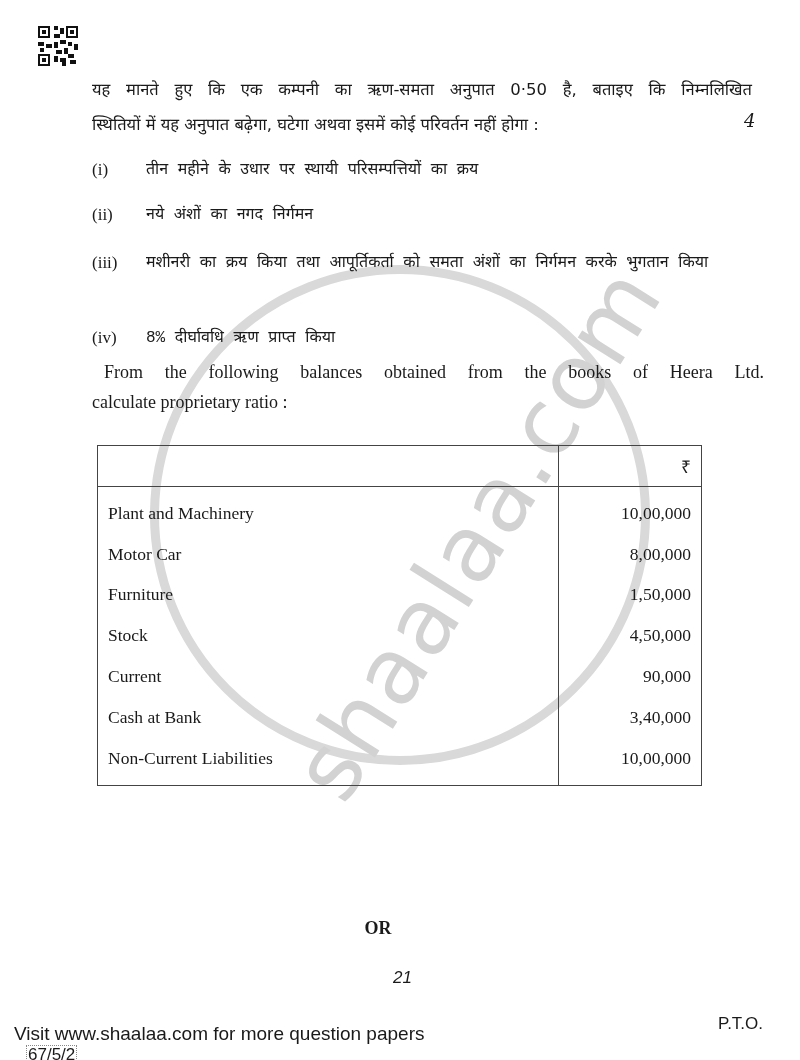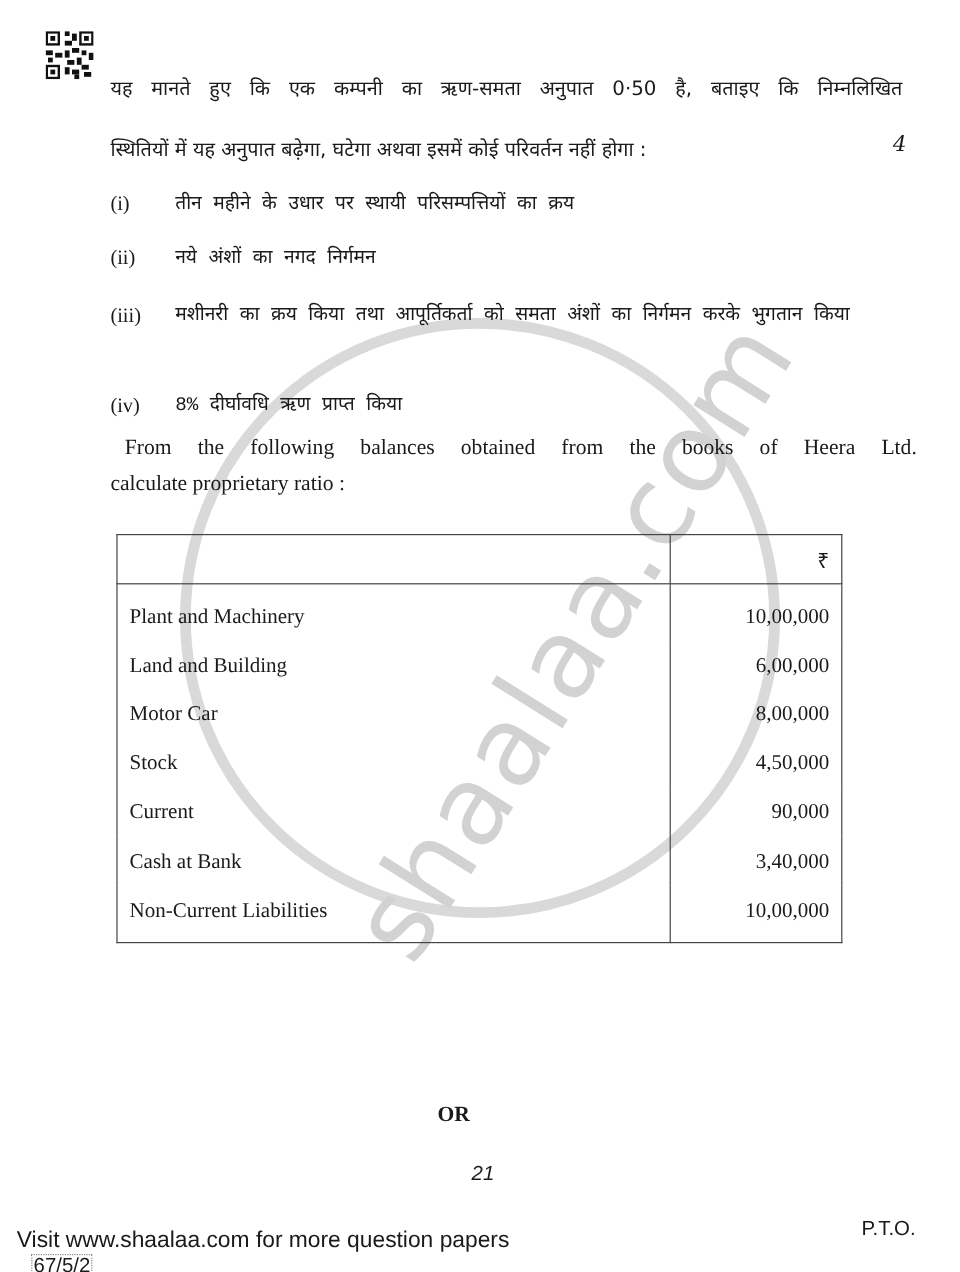--- a/index.html
+++ b/index.html
@@ -63,21 +63,21 @@
   <rect x="8" y="15" width="2" height="3" fill="#111"></rect>
     <rect x="11" y="16" width="3" height="2" fill="#111"></rect>
     <rect x="15" y="14" width="3" height="2" fill="#111"></rect>
   <rect x="16" y="17" width="3" height="2" fill="#111"></rect>
     <rect x="12" y="18" width="2" height="2" fill="#111"></rect>
 </svg>
 
 <div class="watermark"></div>
 <div class="watermark-text">shaalaa.com</div>
 
-<div class="para hi" style="top:58px;">यह मानते हुए कि एक कम्पनी का ऋण-समता अनुपात 0·50 है, बताइए कि निम्नलिखित</div>
+<div class="para hi" style="top:74px;">यह मानते हुए कि एक कम्पनी का ऋण-समता अनुपात 0·50 है, बताइए कि निम्नलिखित</div>
 <div class="para hi" style="top:109px; text-align-last:left; width:640px;">स्थितियों में यह अनुपात बढ़ेगा, घटेगा अथवा इसमें कोई परिवर्तन नहीं होगा :</div>
 <div class="marks">4</div>
 
 <div class="item" style="top:155px;">
   <span class="num">(i)</span>
   <span class="txt">तीन महीने के उधार पर स्थायी परिसम्पत्तियों का क्रय</span>
 </div>
 <div class="item" style="top:200px;">
   <span class="num">(ii)</span>
   <span class="txt">नये अंशों का नगद निर्गमन</span>
@@ -100,26 +100,26 @@
       <th></th>
       <th class="col-amt">₹</th>
     </tr>
   </thead>
   <tbody>
     <tr>
         <td>Plant and Machinery</td>
         <td class="col-amt">10,00,000</td>
       </tr>
     <tr>
-        <td>Land and Building</td>
-        <td class="col-amt">6,00,000</td>
+        <td>Motor Car</td>
+        <td class="col-amt">8,00,000</td>
       </tr>
     <tr>
-        <td>Motor Car</td>
-        <td class="col-amt">8,00,000</td>
+        <td>Furniture</td>
+        <td class="col-amt">1,50,000</td>
       </tr>
     <tr>
         <td>Stock</td>
         <td class="col-amt">4,50,000</td>
       </tr>
     <tr>
         <td>Current</td>
         <td class="col-amt">90,000</td>
       </tr>
     <tr>

